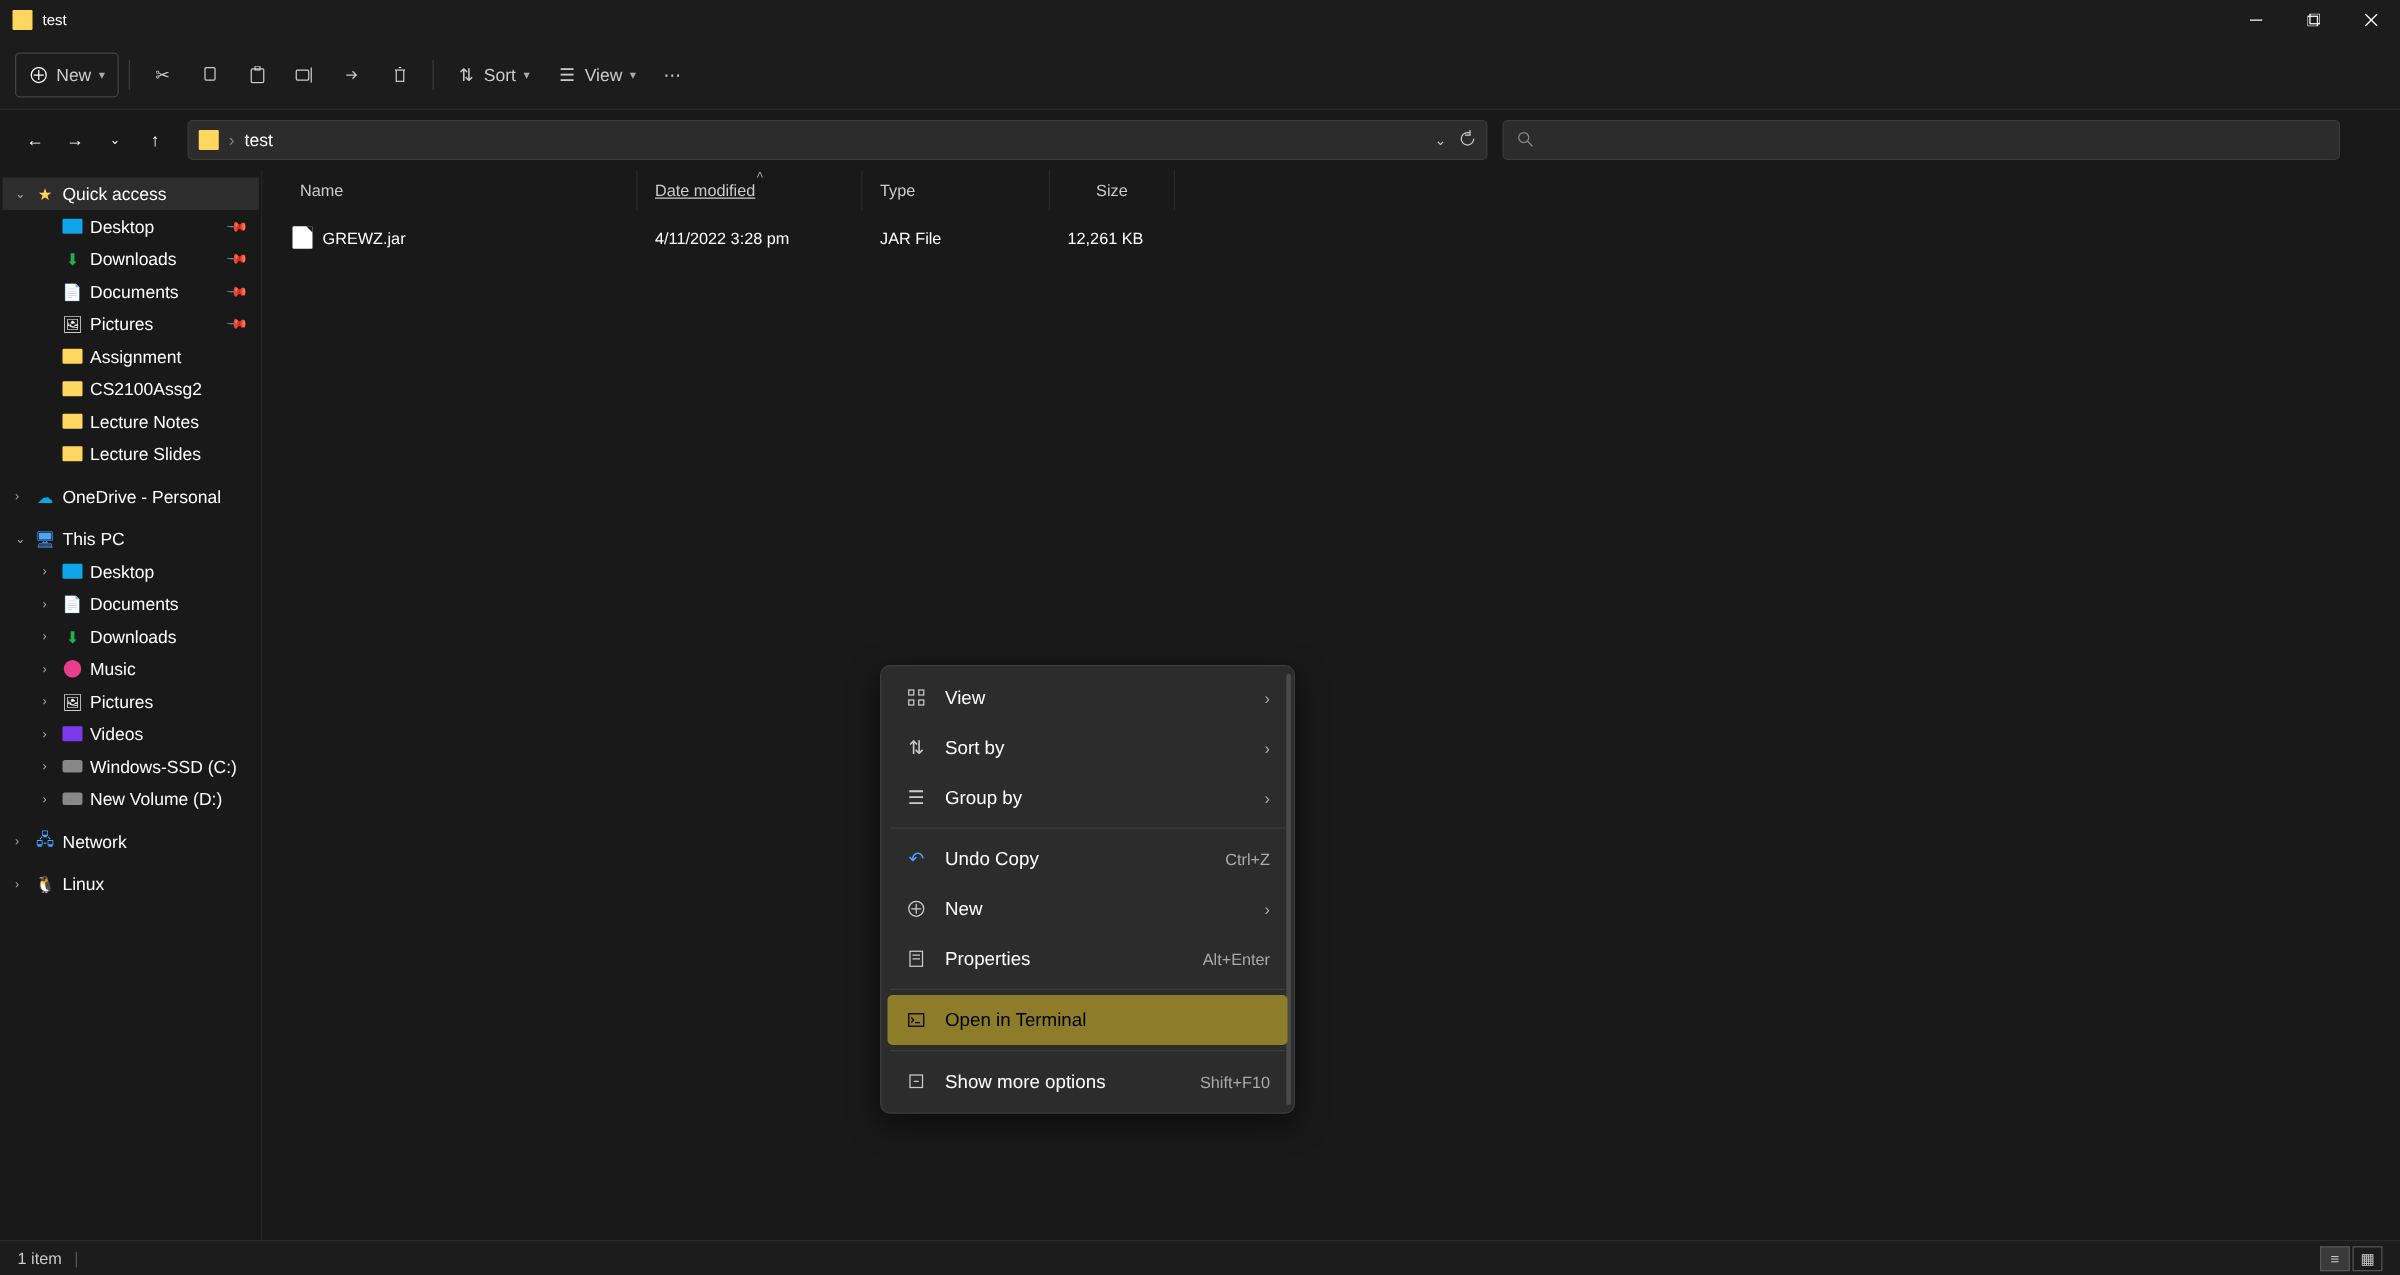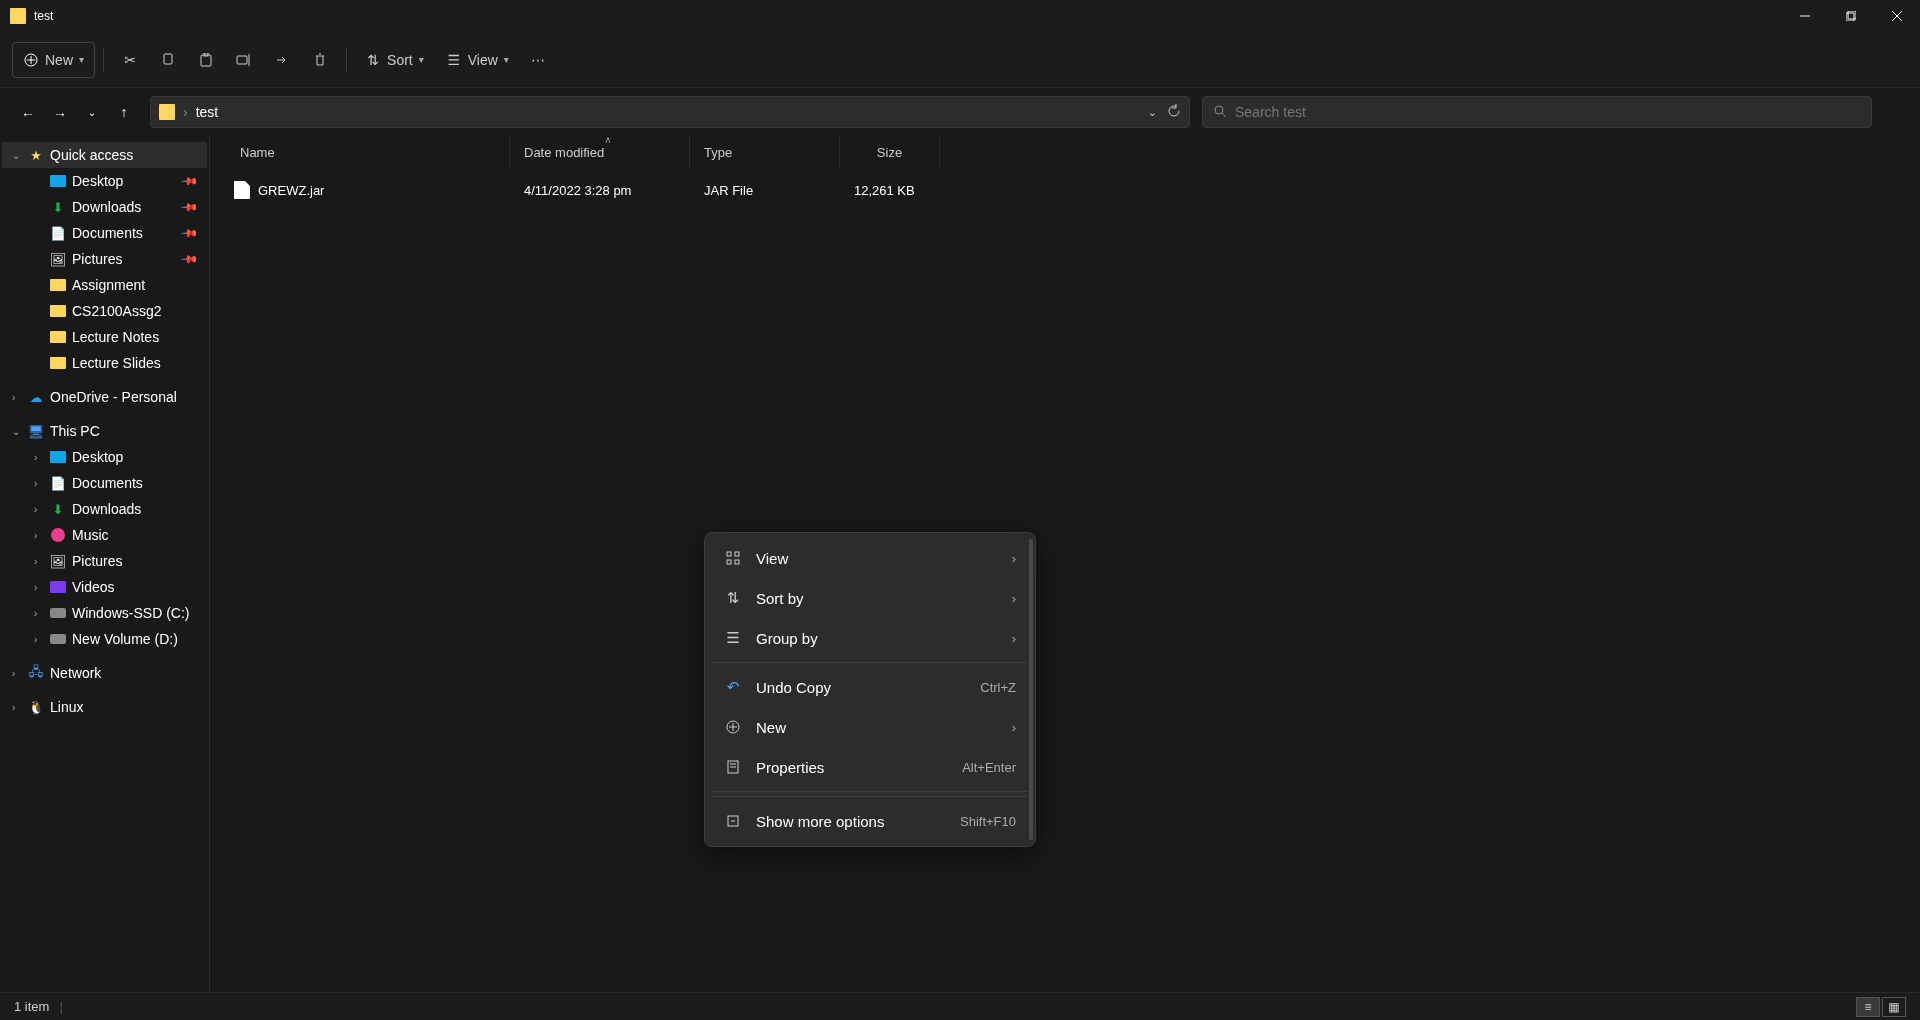--- a/index.html
+++ b/index.html
@@ -44,21 +44,21 @@
 .side-caret { width:10px; color:#aaa; font-size:10px; }
 .side-icon { width:16px; height:16px; display:inline-flex; align-items:center; justify-content:center; font-size:13px; }
 .side-pin { position:absolute; right:10px; color:#888; font-size:11px; transform:rotate(45deg); }
 .side-spacer { height:8px; }
 
 
 .content { flex:1; background:#191919; position:relative; }
 .col-headers { height:32px; display:flex; align-items:center; color:#ccc; font-size:13px; }
 .col { padding:0 14px; display:flex; align-items:center; border-right:1px solid #2a2a2a; height:100%; }
 .col.name { width:300px; padding-left:30px;text-align:right; }
-.col.date { width:180px; }
+.col.date { width:180px;text-decoration:underline; }
 .col.type { width:150px; }
 .col.size { width:100px; justify-content:center; }
 .sort-arrow { position:absolute; left:395px; top:-1px; font-size:10px; color:#aaa;}
 
 .file-row { height:28px; display:flex; align-items:center; color:#fff; font-size:13px; }
 .cell { padding:0 14px; display:flex; align-items:center; gap:8px; height:100%;margin-top:16px; }
 .cell.name { width:300px; padding-left:24px; }
 .cell.date { width:180px; }
 .cell.type { width:150px; }
 .cell.size { width:100px; }
@@ -208,21 +208,20 @@
       <span><svg width="14" height="14" viewBox="0 0 14 14">
             <path d="M12 7 A5 5 0 1 1 7 2 L9 2 M9 0 L9 4 L5 4" stroke="#ccc" fill="none"></path>
           </svg></span>
     </div>
   </div>
   <div class="searchbar">
     <span><svg width="14" height="14" viewBox="0 0 14 14">
           <circle cx="6" cy="6" r="4" stroke="#888" fill="none"></circle>
           <line x1="9" y1="9" x2="13" y2="13" stroke="#888"></line>
         </svg></span>
-    <input placeholder="Search test" style="">
   </div>
 </div>
 
 <div class="body">
 
   <div class="sidebar">
     <div class="side-item selected">
       <span class="side-caret">⌄</span>
       <span class="side-icon ic-star">★</span>
       <span>Quick access</span>
@@ -431,20 +430,29 @@
             <svg width="14" height="14" viewBox="0 0 14 14">
               <rect x="2" y="1" width="10" height="12" stroke="currentColor" fill="none"></rect>
               <line x1="4" y1="4" x2="10" y2="4" stroke="currentColor"></line>
               <line x1="4" y1="7" x2="10" y2="7" stroke="currentColor"></line>
             </svg>
           </span>
         <span>Properties</span>
         <span class="ctx-right">Alt+Enter</span>
       </div>
       <div class="ctx-sep"></div>
+      <div class="ctx-item highlighted">
+        <span class="ctx-icon">
+            <svg width="14" height="14" viewBox="0 0 14 14">
+              <rect x="1" y="2" width="12" height="10" stroke="currentColor" fill="none"></rect>
+              <path d="M3 5 L5 7 L3 9 M6 9 L10 9" stroke="currentColor" fill="none"></path>
+            </svg>
+          </span>
+        <span>Open in Terminal</span>
+      </div>
       <div class="ctx-sep"></div>
       <div class="ctx-item">
         <span class="ctx-icon">
             <svg width="14" height="14" viewBox="0 0 14 14">
               <rect x="2" y="2" width="10" height="10" stroke="currentColor" fill="none"></rect>
               <line x1="5" y1="7" x2="9" y2="7" stroke="currentColor"></line>
             </svg>
           </span>
         <span>Show more options</span>
         <span class="ctx-right">Shift+F10</span>

